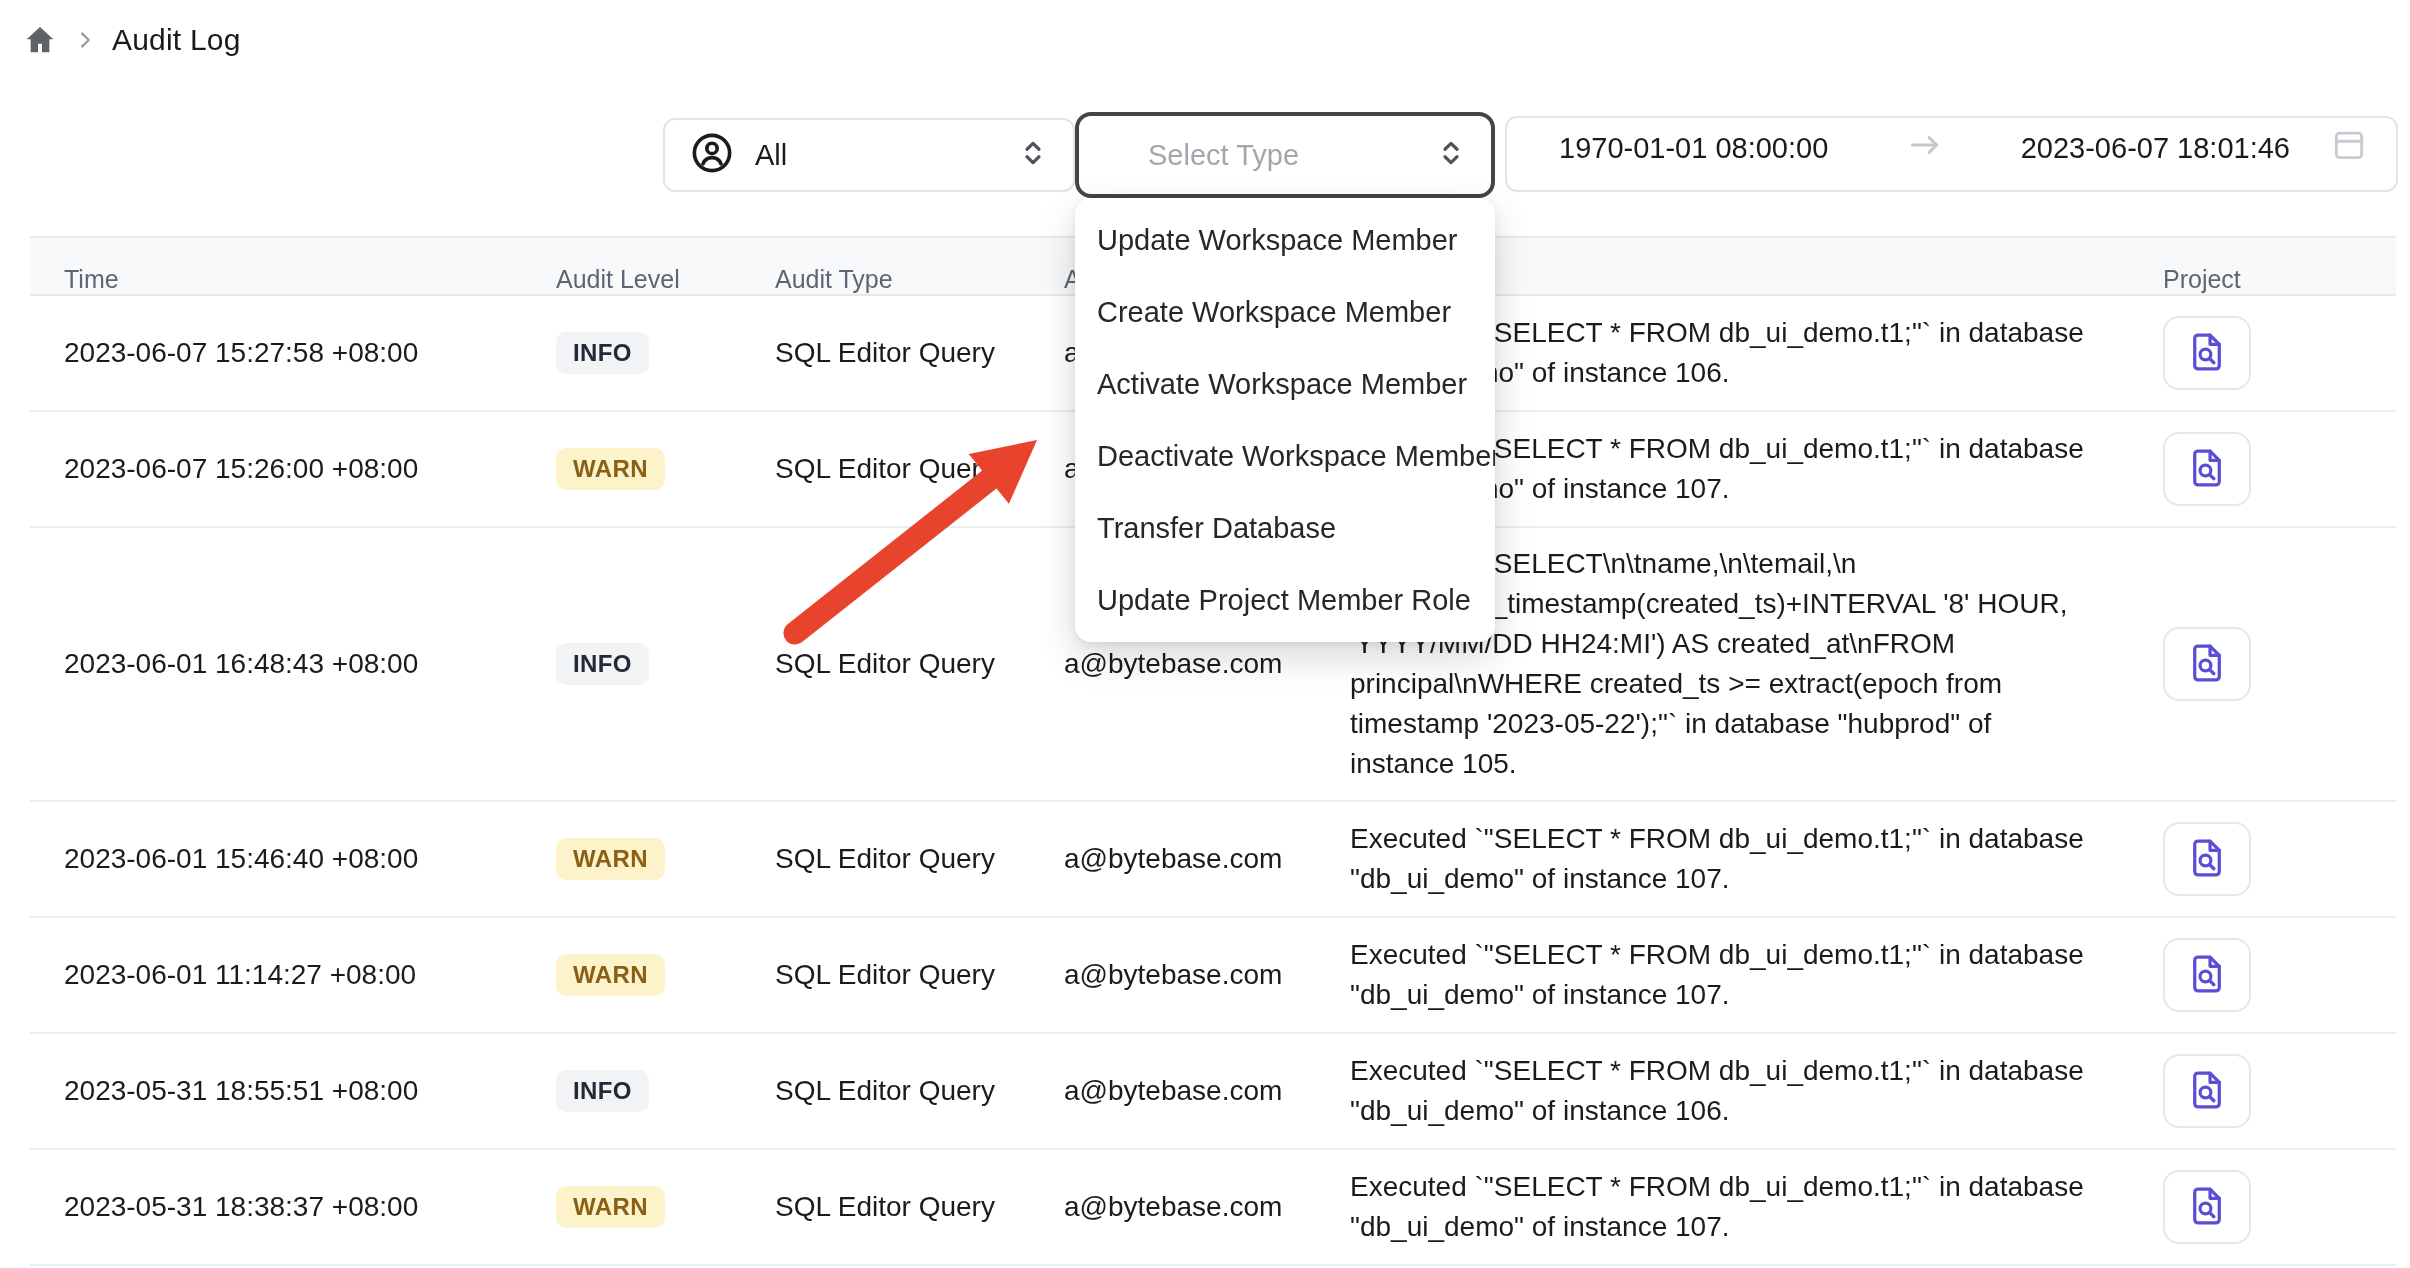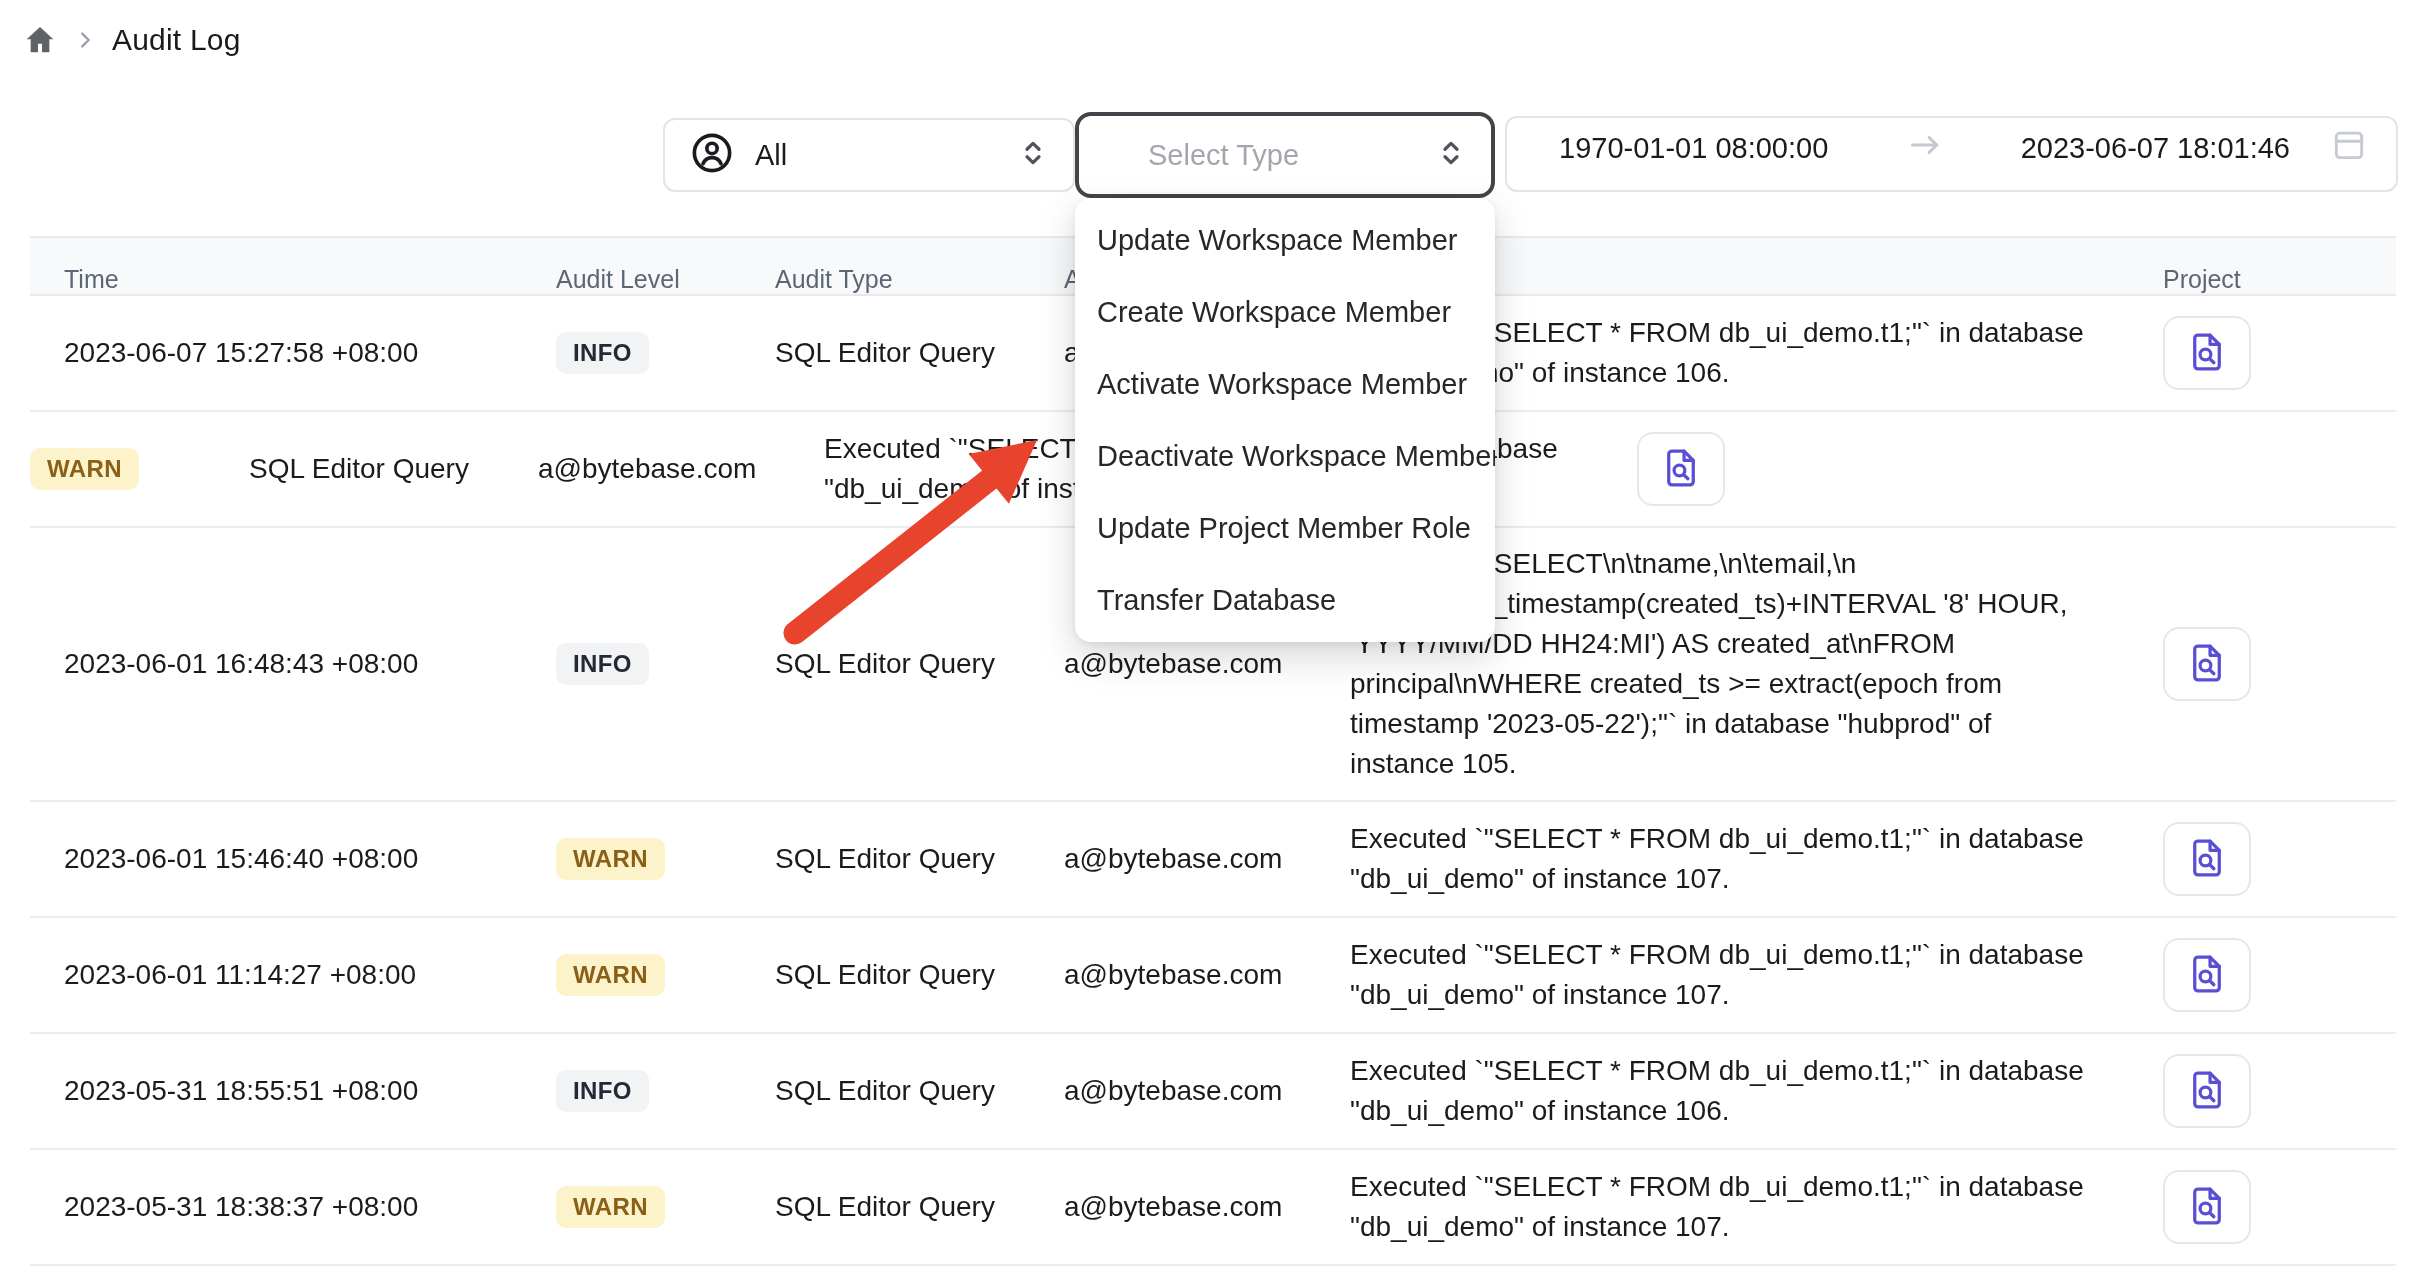--- a/index.html
+++ b/index.html
@@ -141,20 +141,21 @@
             <path d="M13.6 3.2H7.3c-.95 0-1.7.72-1.7 1.6v14.4c0 .88.75 1.6 1.7 1.6h9.4c.95 0 1.7-.72 1.7-1.6V8L13.6 3.2z"></path>
             <path d="M13.6 3.2V8h4.8"></path>
             <circle cx="11.2" cy="13.3" r="2.8"></circle>
             <path d="m13.3 15.4 2.3 2.2"></path>
           </svg>
         </span>
       </button>
     </div>
   </div>
         <div class="row">
+    <div class="col-time cell-text">2023-06-07 15:26:00 +08:00</div>
     <div class="col-level"><span class="badge warn">WARN</span></div>
     <div class="col-type cell-text">SQL Editor Query</div>
     <div class="col-actor cell-text">a@bytebase.com</div>
     <div class="col-comment">
             <div class="comment-line">Executed `"SELECT * FROM db_ui_demo.t1;"` in database</div>
             <div class="comment-line">"db_ui_demo" of instance 107.</div>
           </div>
     <div class="col-payload">
       <button class="payload-btn">
         <span>
@@ -297,20 +298,20 @@
       <div class="dd-item">
     <span>Create Workspace Member</span>
   </div>
       <div class="dd-item">
     <span>Activate Workspace Member</span>
   </div>
       <div class="dd-item">
     <span>Deactivate Workspace Member</span>
   </div>
       <div class="dd-item">
+    <span>Transfer Database</span>
+  </div>
+      <div class="dd-item">
     <span>Update Project Member Role</span>
   </div>
-      <div class="dd-item">
-    <span>Transfer Database</span>
-  </div>
     </div>
 
 </div>
 
 </body></html>

